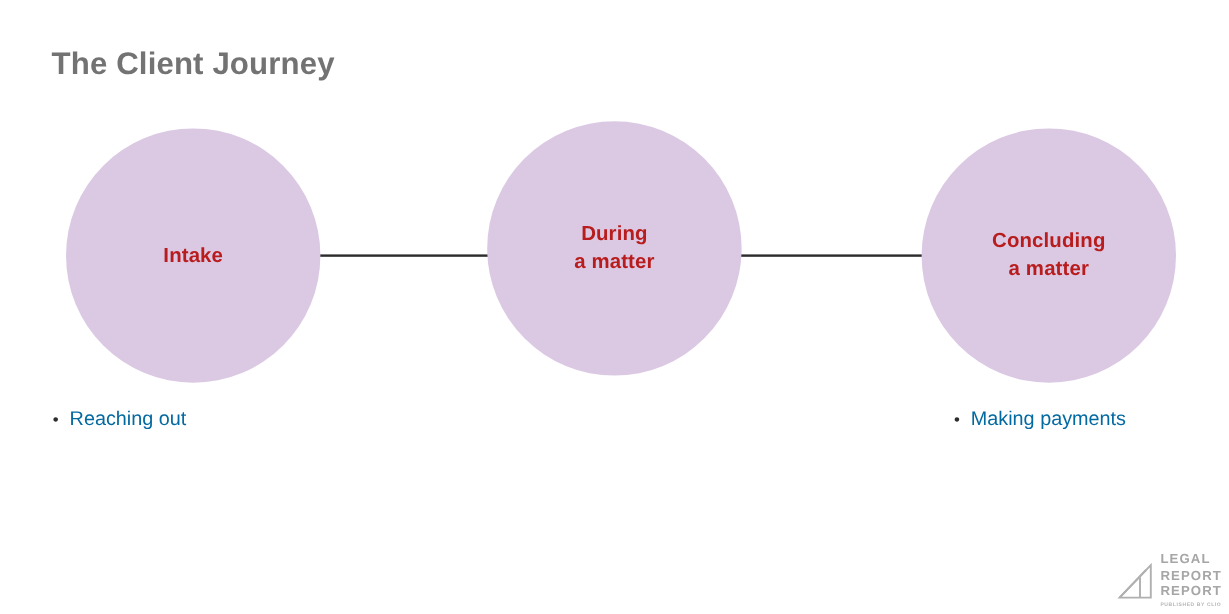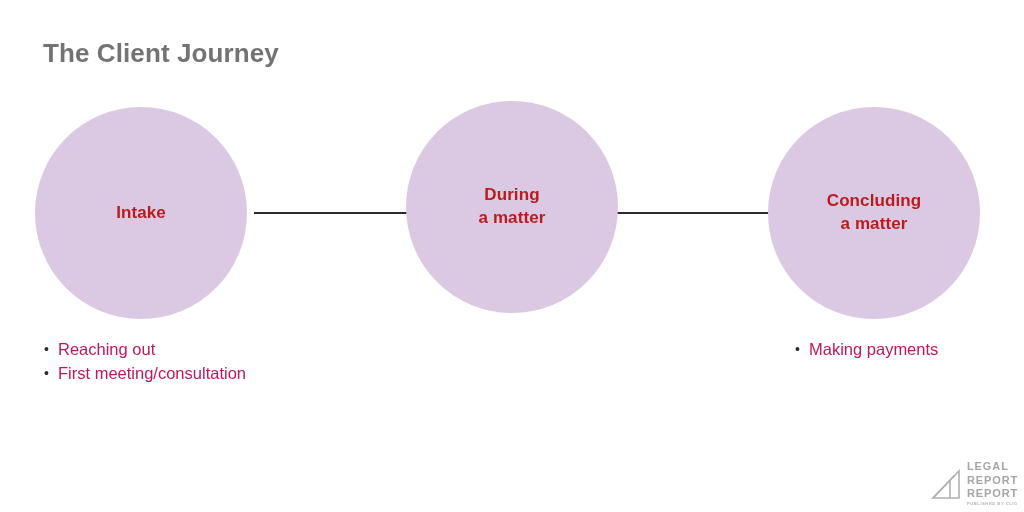--- a/index.html
+++ b/index.html
@@ -51,21 +51,21 @@
     position: absolute;
     width: 212px;
     height: 212px;
     border-radius: 50%;
     background: #dbc9e4;
     display: flex;
     align-items: center;
     justify-content: center;
     text-align: center;
   }
-  #stage-circle-0 { left: 35px;  top: 107px; }
+  #stage-circle-0 { left: 55px;  top: 107px; }
   #stage-circle-1 { left: 406px; top: 101px; }
   #stage-circle-2 { left: 768px; top: 107px; }
 
   .stage-label {
     font-size: 17px;
     font-weight: 700;
     line-height: 1.33;
     color: #b91c1c;
     letter-spacing: 0.1px;
     white-space: pre-line;
@@ -78,21 +78,21 @@
   }
   #bullet-list-0 { left: 44px;  top: 337px; }
   #bullet-list-1 { left: 401px; top: 337px; }
   #bullet-list-2 { left: 795px; top: 337px; }
 
   .bullet-item {
     position: relative;
     padding-left: 14px;
     font-size: 16.5px;
     line-height: 24px;
-    color: #be185d;
+    color: #0369a1;
     white-space: nowrap;
   }
   .bullet-item::before {
     content: "\2022";
     position: absolute;
     left: 0;
     top: 0;
     font-size: 14px;
     line-height: 24px;
     color: #2d2d2d;
@@ -147,21 +147,20 @@
 a matter</span>
   </div>
 
   <div id="stage-circle-2" class="stage-circle">
     <span class="stage-label">Concluding
 a matter</span>
   </div>
 
   <ul id="bullet-list-0" class="bullet-list">
     <li class="bullet-item">Reaching out</li>
-    <li class="bullet-item">First meeting/consultation</li>
   </ul>
 
 
   <ul id="bullet-list-2" class="bullet-list">
     <li class="bullet-item">Making payments</li>
   </ul>
 
   <div id="footer-logo">
     <svg id="logo-mark" width="30" height="32" viewBox="0 0 30 32">
       <path d="M2 30 L28 30 L28 3 Z" fill="none" stroke="#b0b0b0" stroke-width="1.6"></path>

